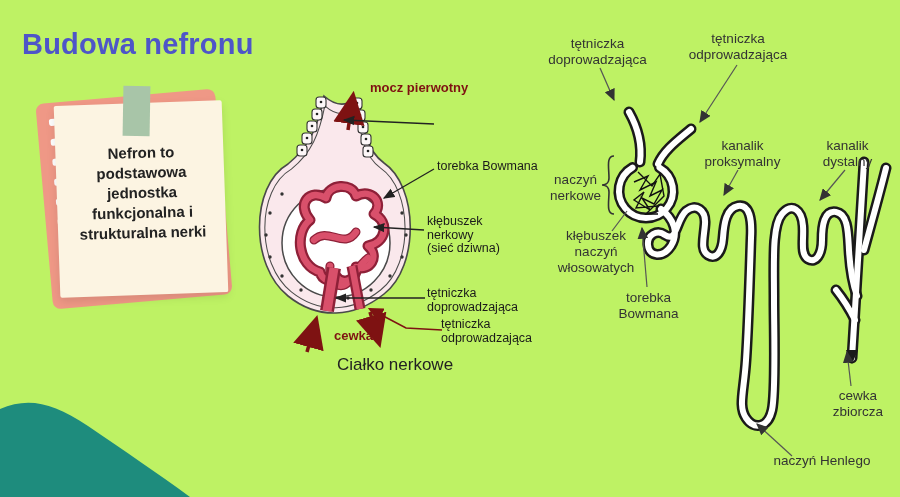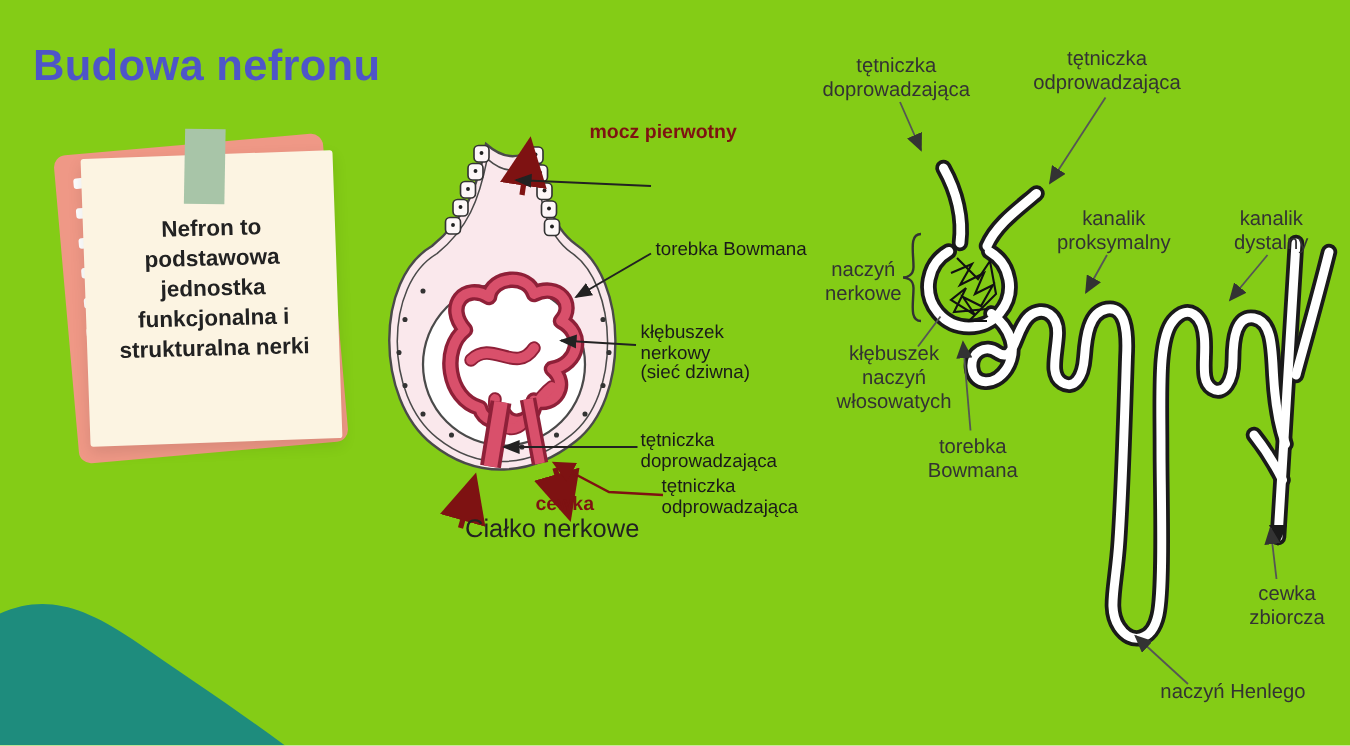--- a/index.html
+++ b/index.html
@@ -1,34 +1,34 @@
 <!DOCTYPE html>
 <html><head>
 <meta charset="utf-8">
 <style>
   html,body{margin:0;padding:0;background:#fff;}
-  .slide{position:relative;width:900px;height:497px;background:#84cc16;overflow:hidden;
+  .slide{position:relative;width:900px;height:497px;background:#bef264;overflow:hidden;
          font-family:"Liberation Sans","DejaVu Sans",sans-serif;}
   .abs{position:absolute;}
   
   .title{left:22px;top:28px;font-size:29px;font-weight:800;color:#4e55c8;letter-spacing:.2px;}
   
   .note-back{left:44px;top:96px;width:180px;height:206px;background:#ef9886;border-radius:8px;
              transform:rotate(-5deg);}
   .note-hole{position:absolute;left:12px;width:7px;height:7px;background:#ffffff;border-radius:2px;}
   .note-paper{left:57px;top:103px;width:168px;height:192px;background:#fcf4e2;border-radius:2px;
               transform:rotate(-2deg);box-shadow:0 4px 10px rgba(0,0,0,.10);}
   .note-tape{left:123px;top:86px;width:27px;height:50px;background:#a8c5a8;transform:rotate(1deg);}
   .note-text{left:62px;top:143px;width:160px;text-align:center;font-size:15px;line-height:20px;
              font-weight:700;color:#222;white-space:pre-line;transform:rotate(-1.5deg);}
   
   .lbl{white-space:pre-line;color:#1a1a1a;font-size:12.5px;line-height:13.5px;}
   .lbl-r{white-space:pre-line;color:#333;font-size:13.5px;line-height:16px;text-align:center;}
-  .darkred{color:#7e1212;font-weight:600;margin-left:23px;}
-  .caption-m{left:310px;top:343px;width:170px;text-align:left;font-size:17px;color:#222;}
+  .darkred{color:#7e1212;font-weight:600;}
+  .caption-m{left:310px;top:355px;width:170px;text-align:center;font-size:17px;color:#222;}
   svg{display:block;}
 </style>
 </head>
 <body>
 
 <div class="slide">
 
   <div class="abs title">Budowa nefronu</div>
 
   <div class="abs note-back">

